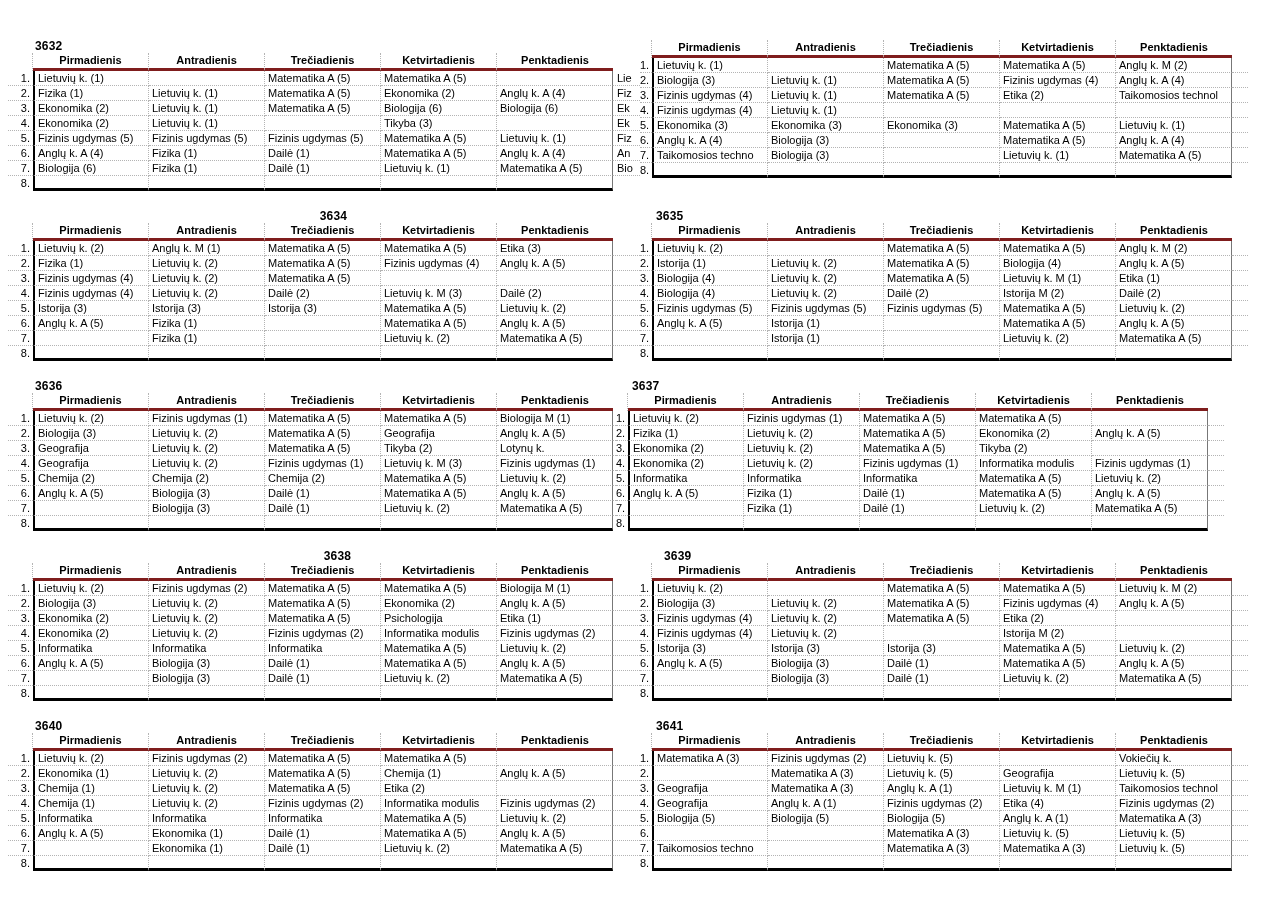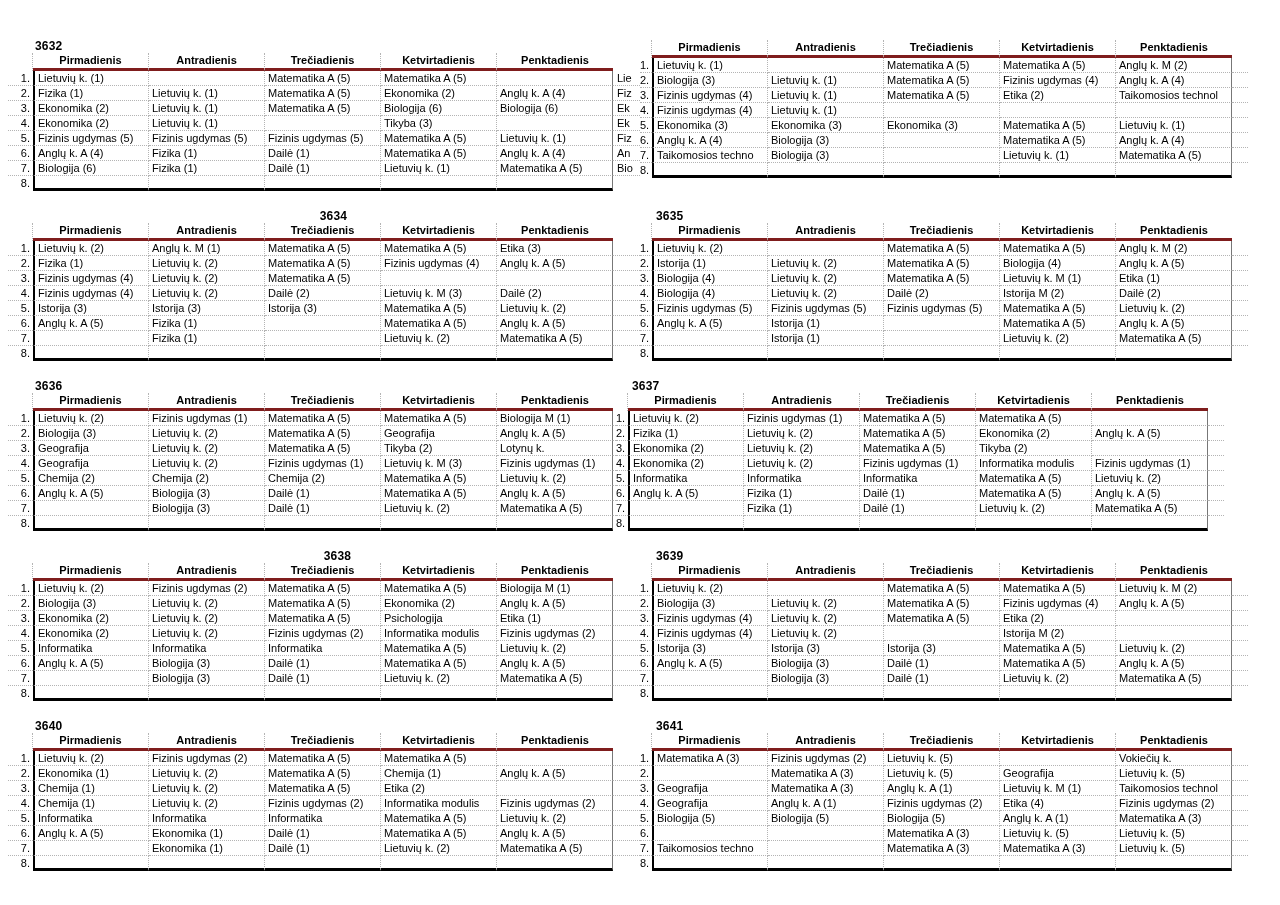--- a/index.html
+++ b/index.html
@@ -499,21 +499,21 @@
         <div class="cell num last">8.</div>
         <div class="cell data c0 last"></div>
         <div class="cell data c1 last"></div>
         <div class="cell data c2 last"></div>
         <div class="cell data c3 last"></div>
         <div class="cell data c4 last"></div>
         <div class="cell over last"></div>
       </div>
     </div>
     <div class="sched" style="left: 640px; top: 550px;">
-      <div class="klass" style="margin-left: 16px;">3639</div>
+      <div class="klass" style="margin-left: 24px;">3639</div>
       <div class="grid" style="grid-template-columns: 12px repeat(5, 116px) 16px;">
         <div class="cell numh"></div>
         <div class="cell dayh d0">Pirmadienis</div>
         <div class="cell dayh d1">Antradienis</div>
         <div class="cell dayh d2">Trečiadienis</div>
         <div class="cell dayh d3">Ketvirtadienis</div>
         <div class="cell dayh d4">Penktadienis</div>
         <div class="cell overh"></div>
         <div class="cell num">1.</div>
         <div class="cell data c0">Lietuvių k. (2)</div>

